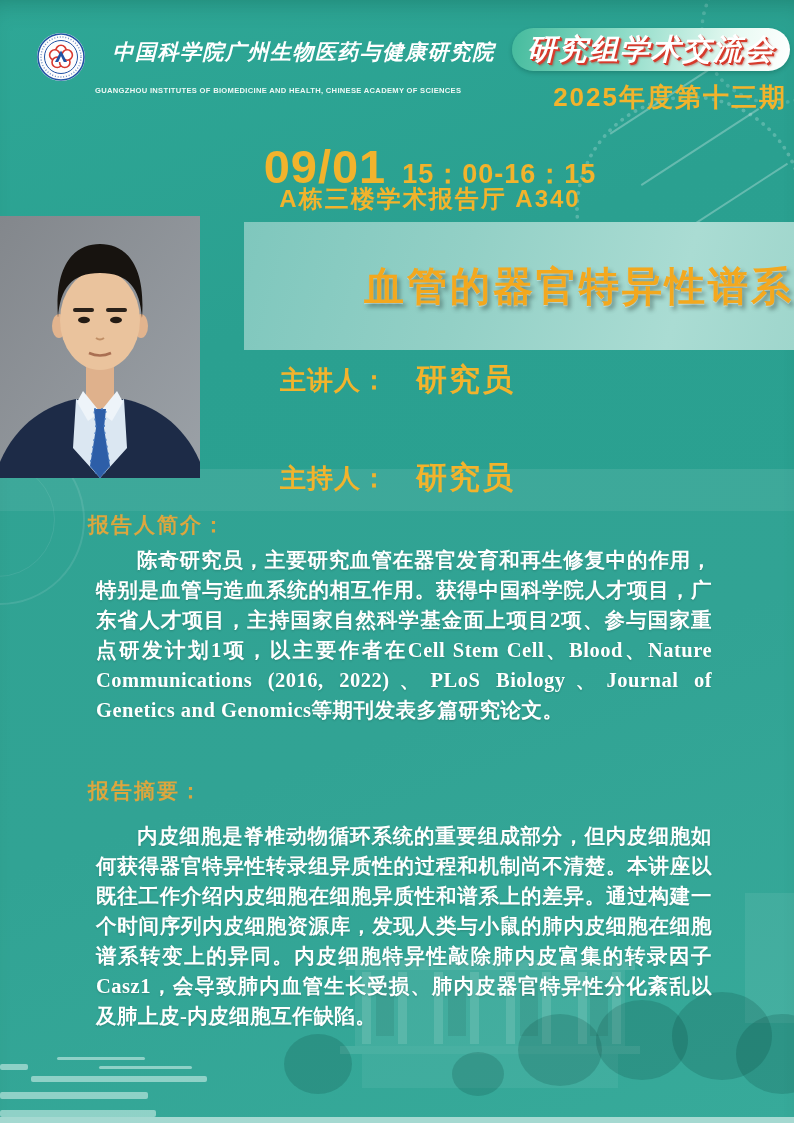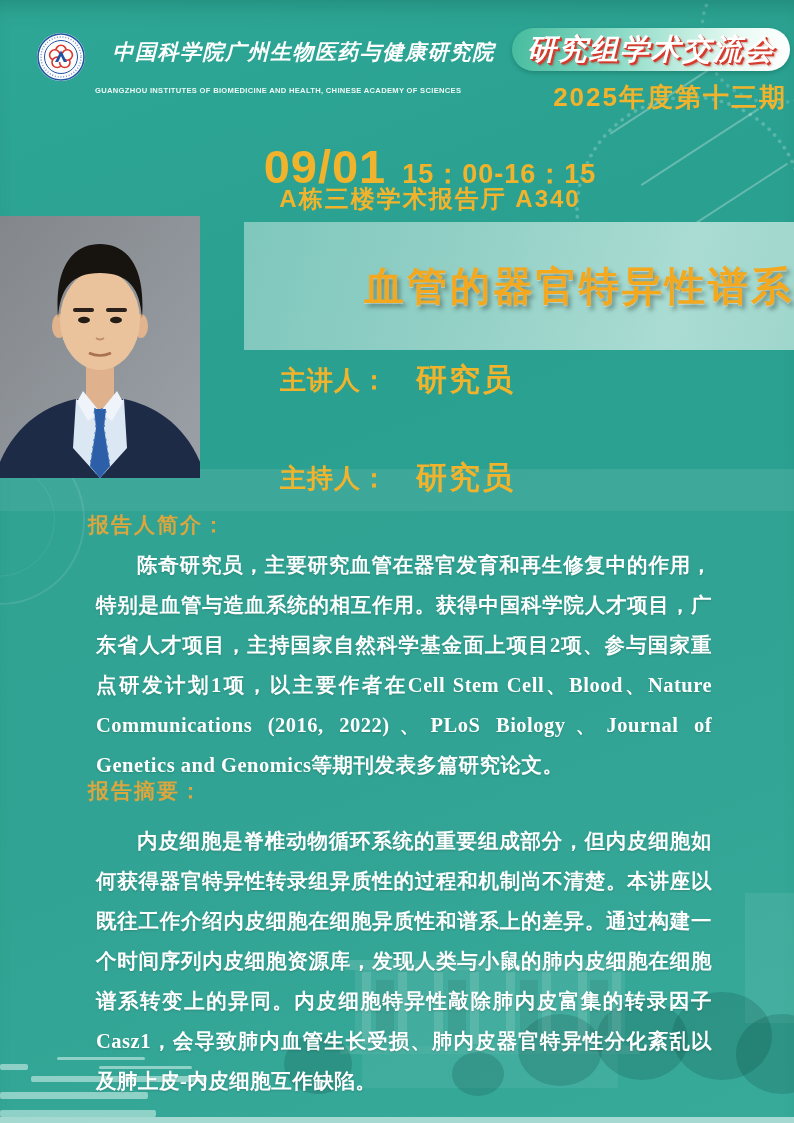--- a/index.html
+++ b/index.html
@@ -70,21 +70,21 @@
   .host-row { top:433px;margin-top:24px; }
   .row-label { font-size:26px; font-weight:bold; color:#f2b32c; letter-spacing:1px; white-space:nowrap; }
   .row-name  { font-size:31px; font-weight:bold; color:#f2b32c; letter-spacing:2px; margin-left:10px; white-space:nowrap; }
   .row-title { font-size:31px; font-weight:bold; color:#f2b32c; letter-spacing:2px; margin-left:28px; white-space:nowrap; }
   
   .sec-heading { position:absolute; left:88px; font-size:21px; font-weight:bold; color:#dca63e; letter-spacing:2px; }
   .bio-heading { top:511px; }
   .abs-heading { top:777px; }
   .para {
     position:absolute; left:96px; width:616px;
-    font-size:20.5px; font-weight:bold; color:#ffffff; line-height:40px;
+    font-size:20.5px; font-weight:bold; color:#ffffff; line-height:30px;
     text-align:justify; text-indent:2em; letter-spacing:.5px;
     font-family:"Liberation Serif","DejaVu Serif", serif;
     text-shadow:0 1px 2px rgba(20,60,50,.25);
   }
   .bio-text { top:545px; }
   .abs-text { top:821px; }
 </style>
 </head>
 <body>
 

